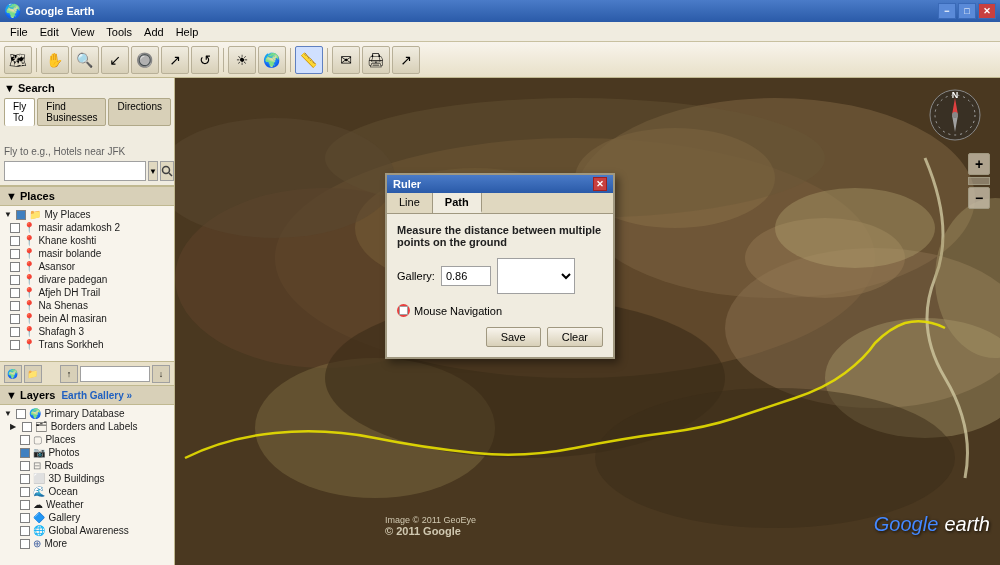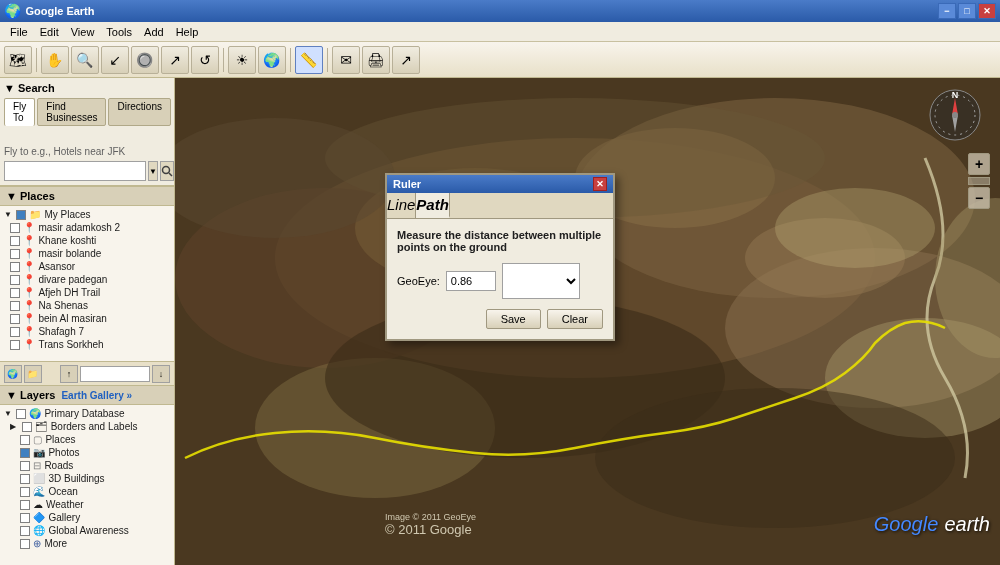--- a/index.html
+++ b/index.html
@@ -306,25 +306,24 @@
       font-size: 9px;
       cursor: pointer;
       display: flex; align-items: center; justify-content: center;
     }
     #ruler-tabs {
       display: flex;
       border-bottom: 1px solid #a09880;
       background: #e0d8c0;
     }
     .ruler-tab {
-      padding: 3px 0;
-      cursor: pointer;
-      font-size: 15px;
+      padding: 3px 12px;
+      cursor: pointer;
+      font-size: 11px;
       border-right: 1px solid #a09880;
-      font-style: italic;
     }
     .ruler-tab.active {
       background: #f0ece0;
       border-bottom: 2px solid #f0ece0;
       font-weight: bold;
     }
     #ruler-body {
       padding: 10px;
     }
     #ruler-description {
@@ -543,21 +542,21 @@
           <span>Na Shenas</span>
         </div>
         <div class="tree-item indent-1">
           <span class="checkbox"></span>
           <span style="color:#e04040; margin-right:3px;">📍</span>
           <span>bein Al masiran</span>
         </div>
         <div class="tree-item indent-1">
           <span class="checkbox"></span>
           <span style="color:#e04040; margin-right:3px;">📍</span>
-          <span>Shafagh 7</span>
+          <span>Shafagh 3</span>
         </div>
         <div class="tree-item indent-1">
           <span class="checkbox"></span>
           <span style="color:#e04040; margin-right:3px;">📍</span>
           <span>Trans Sorkheh</span>
         </div>
       </div>
       <div id="places-toolbar">
         <div class="pt-btn">🌍</div>
         <div class="pt-btn">📁</div>
@@ -695,39 +694,45 @@
         <span>Ruler</span>
         <div id="ruler-close">✕</div>
       </div>
       <div id="ruler-tabs">
         <div class="ruler-tab">Line</div>
         <div class="ruler-tab active">Path</div>
       </div>
       <div id="ruler-body">
         <div id="ruler-description">Measure the distance between multiple points on the ground</div>
         <div class="ruler-length-row">
-          <span class="ruler-length-label">GeoEye:</span>
+          <span class="ruler-length-label">Gallery:</span>
           <input type="text" class="ruler-length-value" value="0.86" style="">
           <select class="ruler-unit-select">
             <option>Kilometers</option>
             <option>Miles</option>
             <option>Meters</option>
             <option>Feet</option>
           </select>
         </div>
+        <div class="ruler-check-row">
+          <div class="ruler-checkbox">
+            <div class="ruler-checkbox-inner"></div>
+          </div>
+          <span class="ruler-mouse-label">Mouse Navigation</span>
+        </div>
         <div class="ruler-buttons">
           <button class="ruler-btn">Save</button>
           <button class="ruler-btn">Clear</button>
         </div>
       </div>
     </div>
 
     <div id="map-attribution">
       <span style="display:block; font-size:9px; color:#d0c8b0;">Image © 2011 GeoEye</span>
-      <span style="display:block; font-size:13px; color:#d0c8b0;">© 2011 Google</span>
+      <span style="display:block; font-size:11px; color:#d0c8b0;font-weight:bold;">© 2011 Google</span>
     </div>
 
     <div id="map-copyright">
       <div class="google-earth-logo">
         <span style="color:#4488ff; font-style:italic; font-weight:normal; font-size:20px; text-shadow:1px 1px 3px rgba(0,0,0,0.8);">Google</span>
         <span style="color:white; font-style:italic; font-size:20px; text-shadow:1px 1px 3px rgba(0,0,0,0.8);"> earth</span>
       </div>
     </div>
   </div>
 </div>

